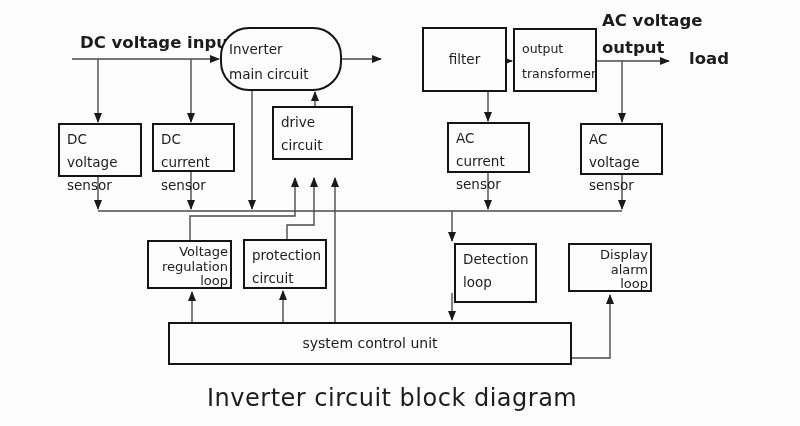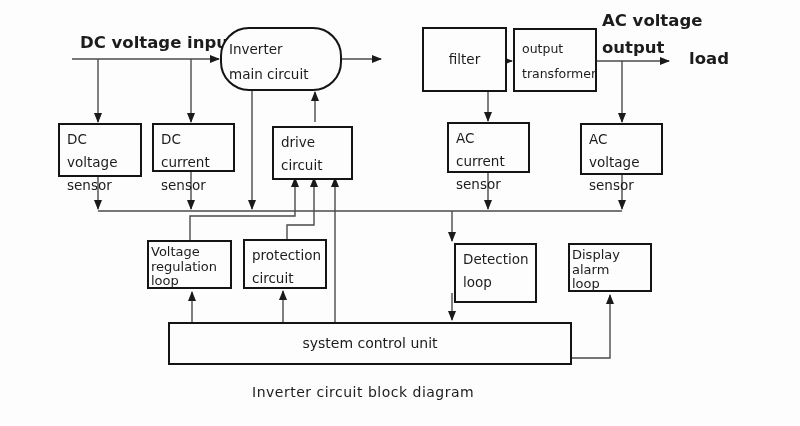--- a/index.html
+++ b/index.html
@@ -8,25 +8,25 @@
     font-family:"DejaVu Sans","Liberation Sans",sans-serif;color:#1c1c1c;
     overflow:hidden;
   }
   #wires{position:absolute;left:0;top:0;}
   .box{
     position:absolute;box-sizing:border-box;border:2px solid #141414;background:#fdfdfd;
     font-size:13.5px;line-height:23px;padding:3px 3px 0 7px;white-space:pre-line;
   }
   .box.wide2{line-height:25px;padding-top:8px;border-radius:29px;}
   .box.small{font-size:12.5px;line-height:25px;padding-top:6px;}
-  .box.center{text-align:left;padding-left:2px;padding-right:2px;}
+  .box.center{text-align:right;padding-left:2px;padding-right:2px;}
   .box.tight{font-size:13px;line-height:14.5px;padding-top:3px;}
   .box.flexc{display:flex;align-items:center;justify-content:center;padding:0;}
   .blabel{position:absolute;font-weight:700;font-size:16.5px;white-space:nowrap;}
-  .caption{position:absolute;font-size:14px;letter-spacing:0.5px;white-space:nowrap;margin-left:45px;}
+  .caption{position:absolute;font-size:24px;letter-spacing:0.5px;white-space:nowrap;}
 </style>
 </head>
 <body>
 
 <div id="canvas">
 
   <svg id="wires" width="800" height="426" viewBox="0 0 800 426">
     <defs>
       <marker id="arr" markerUnits="userSpaceOnUse" markerWidth="11" markerHeight="9" refX="9" refY="4.5" orient="auto">
         <path d="M0,0.5 L10,4.5 L0,8.5 Z" fill="#1a1a1a"></path>
@@ -67,21 +67,21 @@
   <div class="box wide2" style="left:220px;top:27px;width:122px;height:64px;">Inverter
 main circuit</div>
   <div class="box flexc" style="left:382px;top:27px;width:85px;height:65px;margin-left:40px;">filter</div>
   <div class="box small" style="left:513px;top:28px;width:84px;height:64px;">output
 transformer</div>
 
   <div class="box" style="left:58px;top:123px;width:84px;height:54px;">DC voltage
 sensor</div>
   <div class="box" style="left:152px;top:123px;width:83px;height:49px;">DC current
 sensor</div>
-  <div class="box" style="left:272px;top:126px;width:81px;height:54px;">drive
+  <div class="box" style="left:272px;top:106px;width:81px;height:54px;">drive
 circuit</div>
   <div class="box" style="left:447px;top:122px;width:83px;height:51px;">AC current
 sensor</div>
   <div class="box" style="left:580px;top:123px;width:83px;height:52px;">AC voltage
 sensor</div>
 
   <div class="box center tight" style="left:147px;top:240px;width:85px;height:49px;">Voltage
 regulation
 loop</div>
   <div class="box" style="left:243px;top:239px;width:84px;height:50px;">protection

